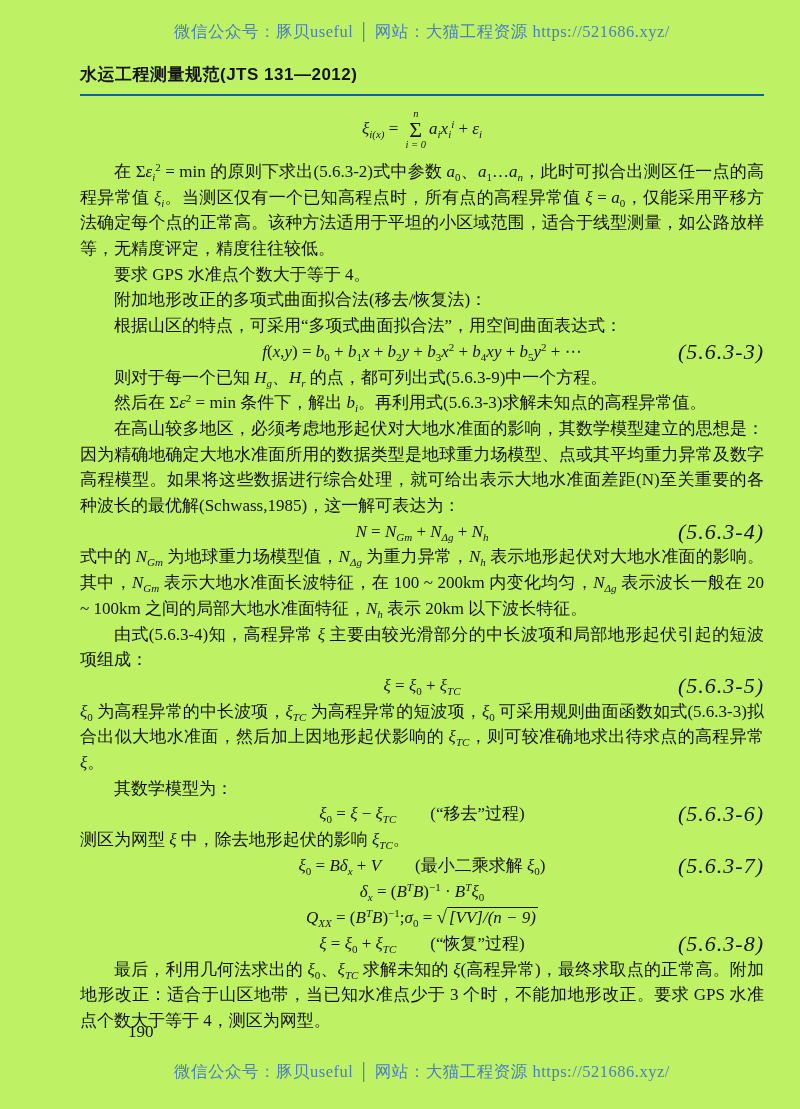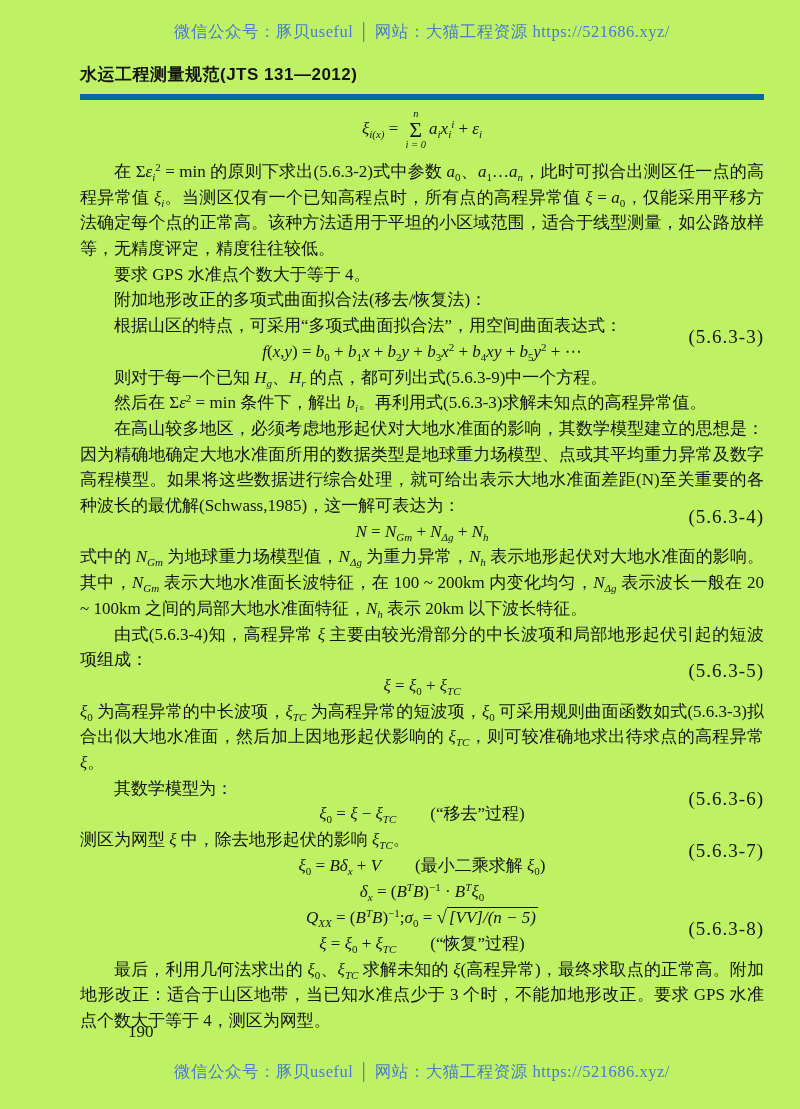--- a/index.html
+++ b/index.html
@@ -18,21 +18,21 @@
     text-align:center;
     color:#4a7dc8;
     font-size:16.5px;
     letter-spacing:0.5px;
     white-space:nowrap;
   }
   .wm-top{top:21px;}
   .wm-bottom{top:1061px;}
   .doc-header{
     position:absolute;left:80px;right:80px;top:63px;
-    border-bottom:6px solid #0369a1;
+    border-bottom:2px solid #0369a1;
     padding-bottom:8px;
   }
   .doc-title{
     font-family:"Liberation Sans","DejaVu Sans",sans-serif;
     font-weight:bold;
     font-size:17px;
     letter-spacing:0.5px;
   }
   .doc-body{
     position:absolute;left:80px;right:80px;top:103px;
@@ -42,23 +42,24 @@
   }
   .para{margin:0;}
   .para.indent{text-indent:2em;}
   .eq-row{
     position:relative;
     text-align:center;
     margin:0;
   }
   .eq-row.tall{padding:6px 0 8px 0;}
   .eq-num{
-    position:absolute;right:0;bottom:15px;
-    font-size:19px;
+    position:absolute;right:0;bottom:0;
+    font-size:22px;
     letter-spacing:1px;
+    font-style:italic;
   }
   .it{font-style:italic;}
   sub,sup{font-size:11px;line-height:0;}
   sub{vertical-align:-4px;}
   sup{vertical-align:6px;}
   .sum-stack{
     display:inline-flex;
     flex-direction:column;
     align-items:center;
     vertical-align:middle;
@@ -107,21 +108,21 @@
       <div class="eq-row"><span><span class="it">N</span><span> = </span><span class="it">N</span><sub class="it">Gm</sub><span> + </span><span class="it">N</span><sub class="it">Δg</sub><span> + </span><span class="it">N</span><sub class="it">h</sub></span><span class="eq-num">(5.6.3-4)</span></div>
       <div class="para"><span>式中的 </span><span class="it">N</span><sub class="it">Gm</sub><span> 为地球重力场模型值，</span><span class="it">N</span><sub class="it">Δg</sub><span> 为重力异常，</span><span class="it">N</span><sub class="it">h</sub><span> 表示地形起伏对大地水准面的影响。其中，</span><span class="it">N</span><sub class="it">Gm</sub><span> 表示大地水准面长波特征，在 100 ~ 200km 内变化均匀，</span><span class="it">N</span><sub class="it">Δg</sub><span> 表示波长一般在 20 ~ 100km 之间的局部大地水准面特征，</span><span class="it">N</span><sub class="it">h</sub><span> 表示 20km 以下波长特征。</span></div>
       <div class="para indent"><span>由式(5.6.3-4)知，高程异常 </span><span class="it">ξ</span><span> 主要由较光滑部分的中长波项和局部地形起伏引起的短波项组成：</span></div>
       <div class="eq-row"><span><span class="it">ξ</span><span> = </span><span class="it">ξ</span><sub>0</sub><span> + </span><span class="it">ξ</span><sub class="it">TC</sub></span><span class="eq-num">(5.6.3-5)</span></div>
       <div class="para"><span class="it">ξ</span><sub>0</sub><span> 为高程异常的中长波项，</span><span class="it">ξ</span><sub class="it">TC</sub><span> 为高程异常的短波项，</span><span class="it">ξ</span><sub>0</sub><span> 可采用规则曲面函数如式(5.6.3-3)拟合出似大地水准面，然后加上因地形起伏影响的 </span><span class="it">ξ</span><sub class="it">TC</sub><span>，则可较准确地求出待求点的高程异常 </span><span class="it">ξ</span><span>。</span></div>
       <div class="para indent"><span>其数学模型为：</span></div>
       <div class="eq-row"><span><span class="it">ξ</span><sub>0</sub><span> = </span><span class="it">ξ</span><span> − </span><span class="it">ξ</span><sub class="it">TC</sub><span>　　(“移去”过程)</span></span><span class="eq-num">(5.6.3-6)</span></div>
       <div class="para"><span>测区为网型 </span><span class="it">ξ</span><span> 中，除去地形起伏的影响 </span><span class="it">ξ</span><sub class="it">TC</sub><span>。</span></div>
       <div class="eq-row"><span><span class="it">ξ</span><sub>0</sub><span> = </span><span class="it">B</span><span class="it">δ</span><sub class="it">x</sub><span> + </span><span class="it">V</span><span>　　(最小二乘求解 </span><span class="it">ξ</span><sub>0</sub><span>)</span></span><span class="eq-num">(5.6.3-7)</span></div>
       <div class="eq-row"><span><span class="it">δ</span><sub class="it">x</sub><span> = (</span><span class="it">B</span><sup class="it">T</sup><span class="it">B</span><span>)</span><sup>−1</sup><span> · </span><span class="it">B</span><sup class="it">T</sup><span class="it">ξ</span><sub>0</sub></span></div>
-      <div class="eq-row"><span><span class="it">Q</span><sub class="it">XX</sub><span> = (</span><span class="it">B</span><sup class="it">T</sup><span class="it">B</span><span>)</span><sup>−1</sup><span>;</span><span class="it">σ</span><sub>0</sub><span> = </span><span class="sqrt-sign">√</span><span class="sqrt-bar">[VV]/(n − 5)</span></span></div>
+      <div class="eq-row"><span><span class="it">Q</span><sub class="it">XX</sub><span> = (</span><span class="it">B</span><sup class="it">T</sup><span class="it">B</span><span>)</span><sup>−1</sup><span>;</span><span class="it">σ</span><sub>0</sub><span> = </span><span class="sqrt-sign">√</span><span class="sqrt-bar">[VV]/(n − 9)</span></span></div>
       <div class="eq-row"><span><span class="it">ξ</span><span> = </span><span class="it">ξ</span><sub>0</sub><span> + </span><span class="it">ξ</span><sub class="it">TC</sub><span>　　(“恢复”过程)</span></span><span class="eq-num">(5.6.3-8)</span></div>
       <div class="para indent"><span>最后，利用几何法求出的 </span><span class="it">ξ</span><sub>0</sub><span>、</span><span class="it">ξ</span><sub class="it">TC</sub><span> 求解未知的 </span><span class="it">ξ</span><span>(高程异常)，最终求取点的正常高。附加地形改正：适合于山区地带，当已知水准点少于 3 个时，不能加地形改正。要求 GPS 水准点个数大于等于 4，测区为网型。</span></div>
     </div>
 
   <div class="page-number">190</div>
 
   <div class="watermark wm-bottom">微信公众号：豚贝useful │ 网站：大猫工程资源 https://521686.xyz/</div>
 
 </div>
 

